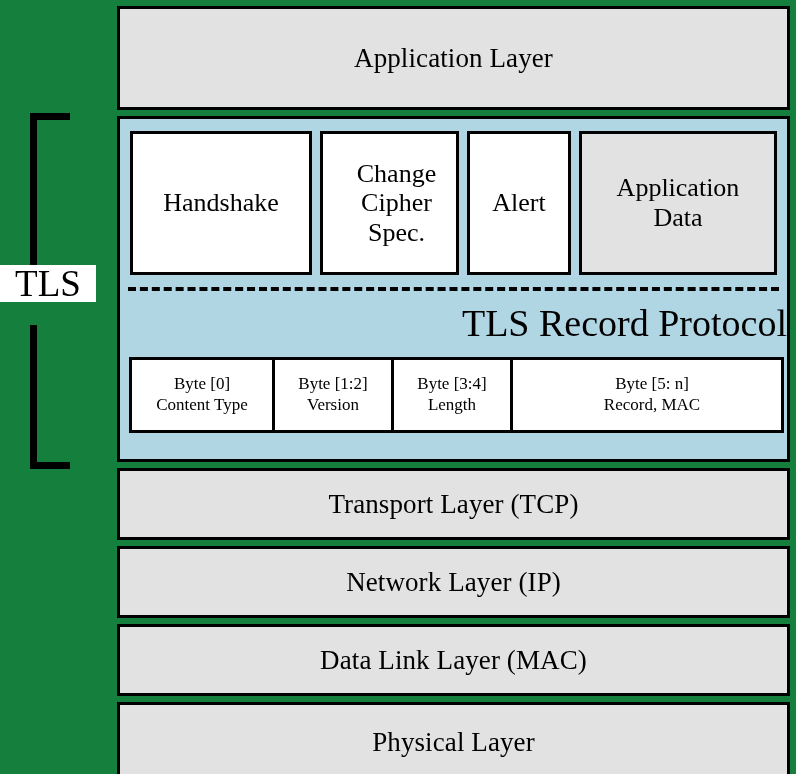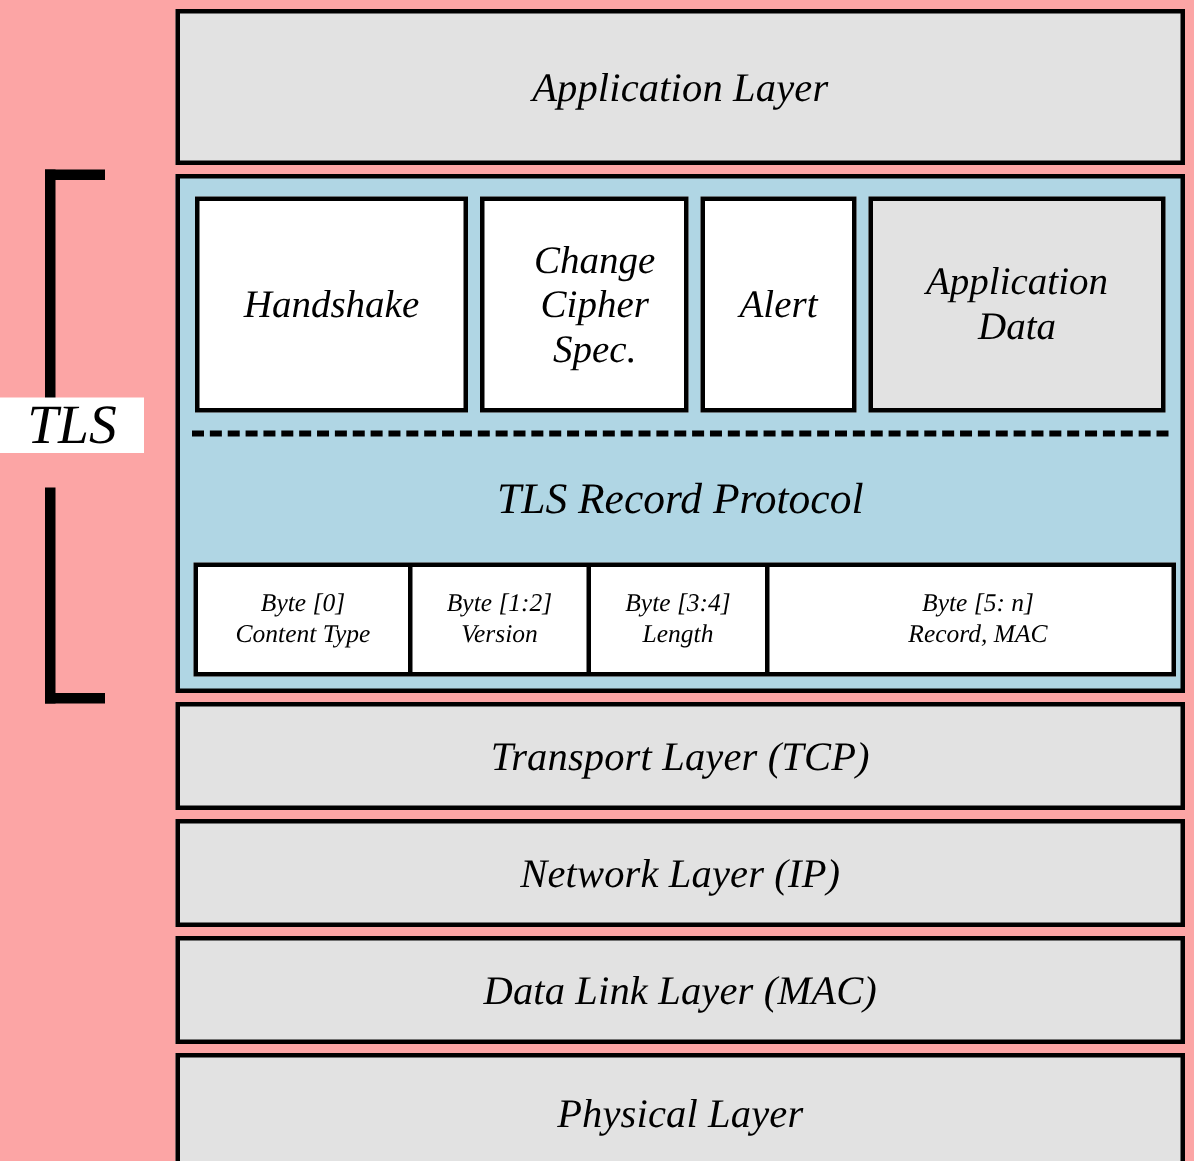--- a/index.html
+++ b/index.html
@@ -11,22 +11,21 @@
     width: 796px;
     height: 774px;
     overflow: hidden;
     font-family: "Liberation Serif", "DejaVu Serif", serif;
     color: #000000;
   }
   #canvas {
     position: relative;
     width: 796px;
     height: 774px;
-    background: #fca5a5;
-    font-style: italic;
+    background: #15803d;
   }
 
   
   .layer-box {
     position: absolute;
     left: 117px;
     width: 673px;
     box-sizing: border-box;
     background: #e2e2e2;
     border: 3px solid #000000;
@@ -100,30 +99,30 @@
     top: 168px;
     height: 0;
     border-top: 4px dashed #000000;
   }
 
   
   #record-title {
     position: absolute;
     left: 0;
     right: 0;
-    top: 198px;
-    text-align: center;
-    font-size: 29px;
+    top: 182px;
+    text-align: right;
+    font-size: 38px;
   }
 
   
   #byte-strip {
     position: absolute;
     left: 9px;
-    top: 256px;
+    top: 238px;
     width: 655px;
     height: 76px;
     box-sizing: border-box;
     border: 3px solid #000000;
     background: #ffffff;
     display: flex;
   }
   .byte-cell {
     box-sizing: border-box;
     display: flex;

